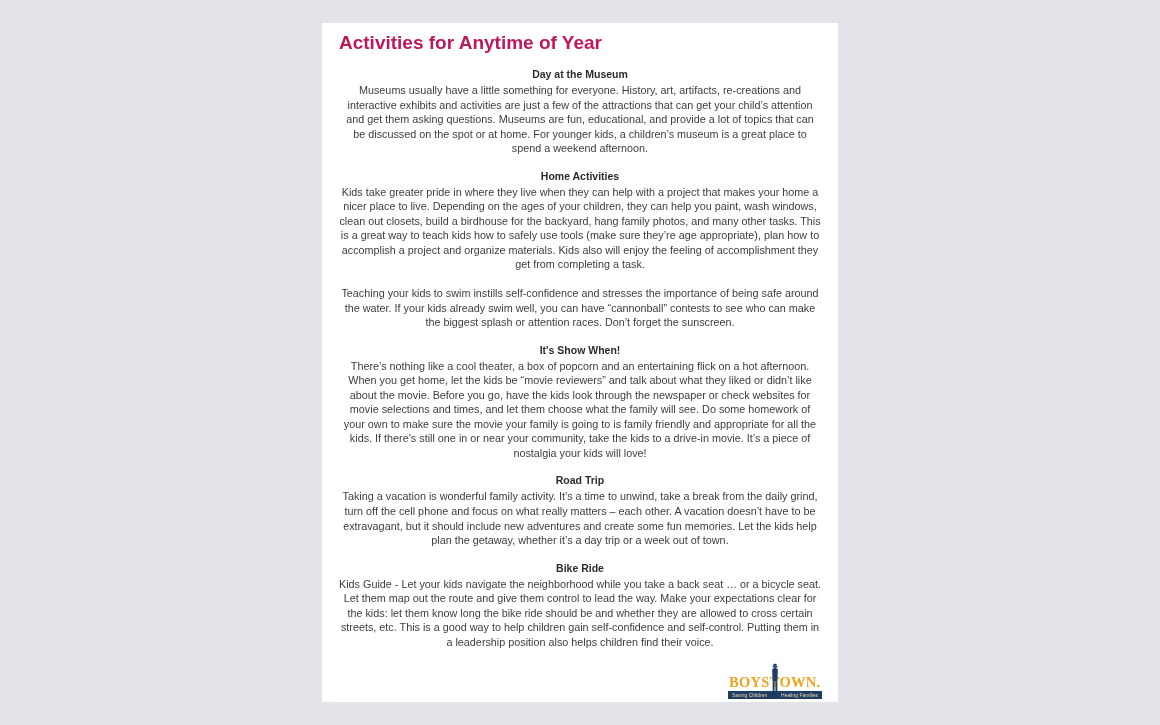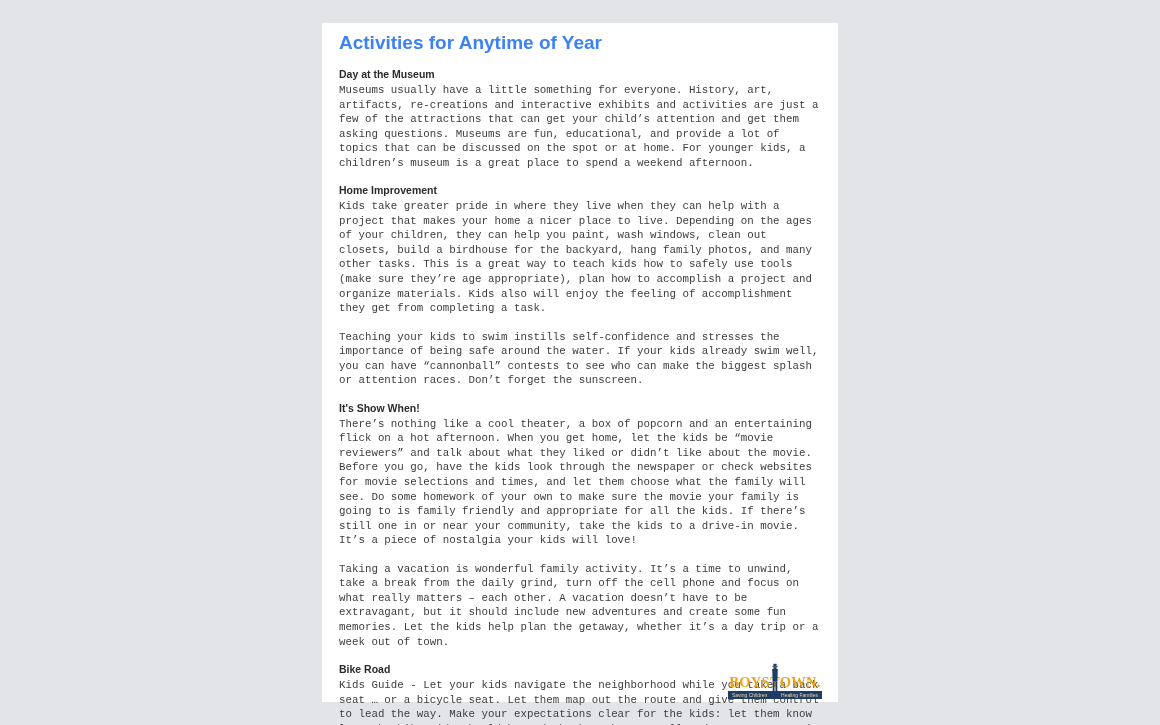--- a/index.html
+++ b/index.html
@@ -15,47 +15,47 @@
     left: 322px; top: 23px;
     width: 516px; height: 679px;
     background: #ffffff;
     padding: 9px 17px 0 17px;
   }
   .doc-title {
     font-family: "Liberation Sans", sans-serif;
     font-weight: bold;
     font-size: 19px;
     line-height: 22px;
-    color: #3b82f6;
+    color: #be185d;
     margin-top: 0;
   }
-  .doc-section { margin-top: 14px; }
+  .doc-section { margin-top: 14px; text-align: center; }
   .doc-section h2 {
     font-family: "Liberation Sans", sans-serif;
     font-weight: bold;
     font-size: 10.5px;
     line-height: 13px;
     color: #2b2b2b;
     margin-bottom: 2px;
   }
   .doc-section p {
-    font-family: Liberation Mono, monospace;
+    font-family: Liberation Sans, sans-serif;
     font-size: 10.8px;
     line-height: 14.55px;
     color: #3d3d3d;
   }
   
   .bt-logo {
     position: absolute;
     right: 16px; bottom: 3px;
     width: 94px; height: 35px;
   }
   .bt-words {
     display: flex;
-    justify-content: center;
+    justify-content: flex-start;
     align-items: flex-end;
     height: 26px;
     padding: 0 1px;
   }
   .bt-word {
     font-family: "Liberation Serif", serif;
     font-weight: bold;
     font-size: 14.5px;
     letter-spacing: 0.3px;
     color: #eda41d;
@@ -93,39 +93,40 @@
 <div class="doc-page">
 
   <h1 class="doc-title">Activities for Anytime of Year</h1>
 
   <section class="doc-section">
     <h2>Day at the Museum</h2>
     <p>Museums usually have a little something for everyone. History, art, artifacts, re-creations and interactive exhibits and activities are just a few of the attractions that can get your child’s attention and get them asking questions. Museums are fun, educational, and provide a lot of topics that can be discussed on the spot or at home. For younger kids, a children’s museum is a great place to spend a weekend afternoon.</p>
   </section>
 
   <section class="doc-section">
-    <h2>Home Improvement</h2>
+    <h2>Home Activities</h2>
     <p>Kids take greater pride in where they live when they can help with a project that makes your home a nicer place to live. Depending on the ages of your children, they can help you paint, wash windows, clean out closets, build a birdhouse for the backyard, hang family photos, and many other tasks. This is a great way to teach kids how to safely use tools (make sure they’re age appropriate), plan how to accomplish a project and organize materials. Kids also will enjoy the feeling of accomplishment they get from completing a task.</p>
   </section>
 
   <section class="doc-section">
     <p>Teaching your kids to swim instills self-confidence and stresses the importance of being safe around the water. If your kids already swim well, you can have “cannonball” contests to see who can make the biggest splash or attention races. Don’t forget the sunscreen.</p>
   </section>
 
   <section class="doc-section">
     <h2>It's Show When!</h2>
     <p>There’s nothing like a cool theater, a box of popcorn and an entertaining flick on a hot afternoon. When you get home, let the kids be “movie reviewers” and talk about what they liked or didn’t like about the movie. Before you go, have the kids look through the newspaper or check websites for movie selections and times, and let them choose what the family will see. Do some homework of your own to make sure the movie your family is going to is family friendly and appropriate for all the kids. If there’s still one in or near your community, take the kids to a drive-in movie. It’s a piece of nostalgia your kids will love!</p>
   </section>
 
   <section class="doc-section">
+    <h2>Road Trip</h2>
     <p>Taking a vacation is wonderful family activity. It’s a time to unwind, take a break from the daily grind, turn off the cell phone and focus on what really matters – each other. A vacation doesn’t have to be extravagant, but it should include new adventures and create some fun memories. Let the kids help plan the getaway, whether it’s a day trip or a week out of town.</p>
   </section>
 
   <section class="doc-section">
-    <h2>Bike Road</h2>
+    <h2>Bike Ride</h2>
     <p>Kids Guide - Let your kids navigate the neighborhood while you take a back seat … or a bicycle seat. Let them map out the route and give them control to lead the way. Make your expectations clear for the kids: let them know long the bike ride should be and whether they are allowed to cross certain streets, etc. This is a good way to help children gain self-confidence and self-control. Putting them in a leadership position also helps children find their voice.</p>
   </section>
 
   <div class="bt-logo">
     <div class="bt-words">
       <span class="bt-word">BOYS</span>
       <span class="bt-word">TOWN.</span>
     </div>
     <svg class="bt-statue" viewBox="0 0 24 90" xmlns="http://www.w3.org/2000/svg">
       <g fill="#1d3c66">

